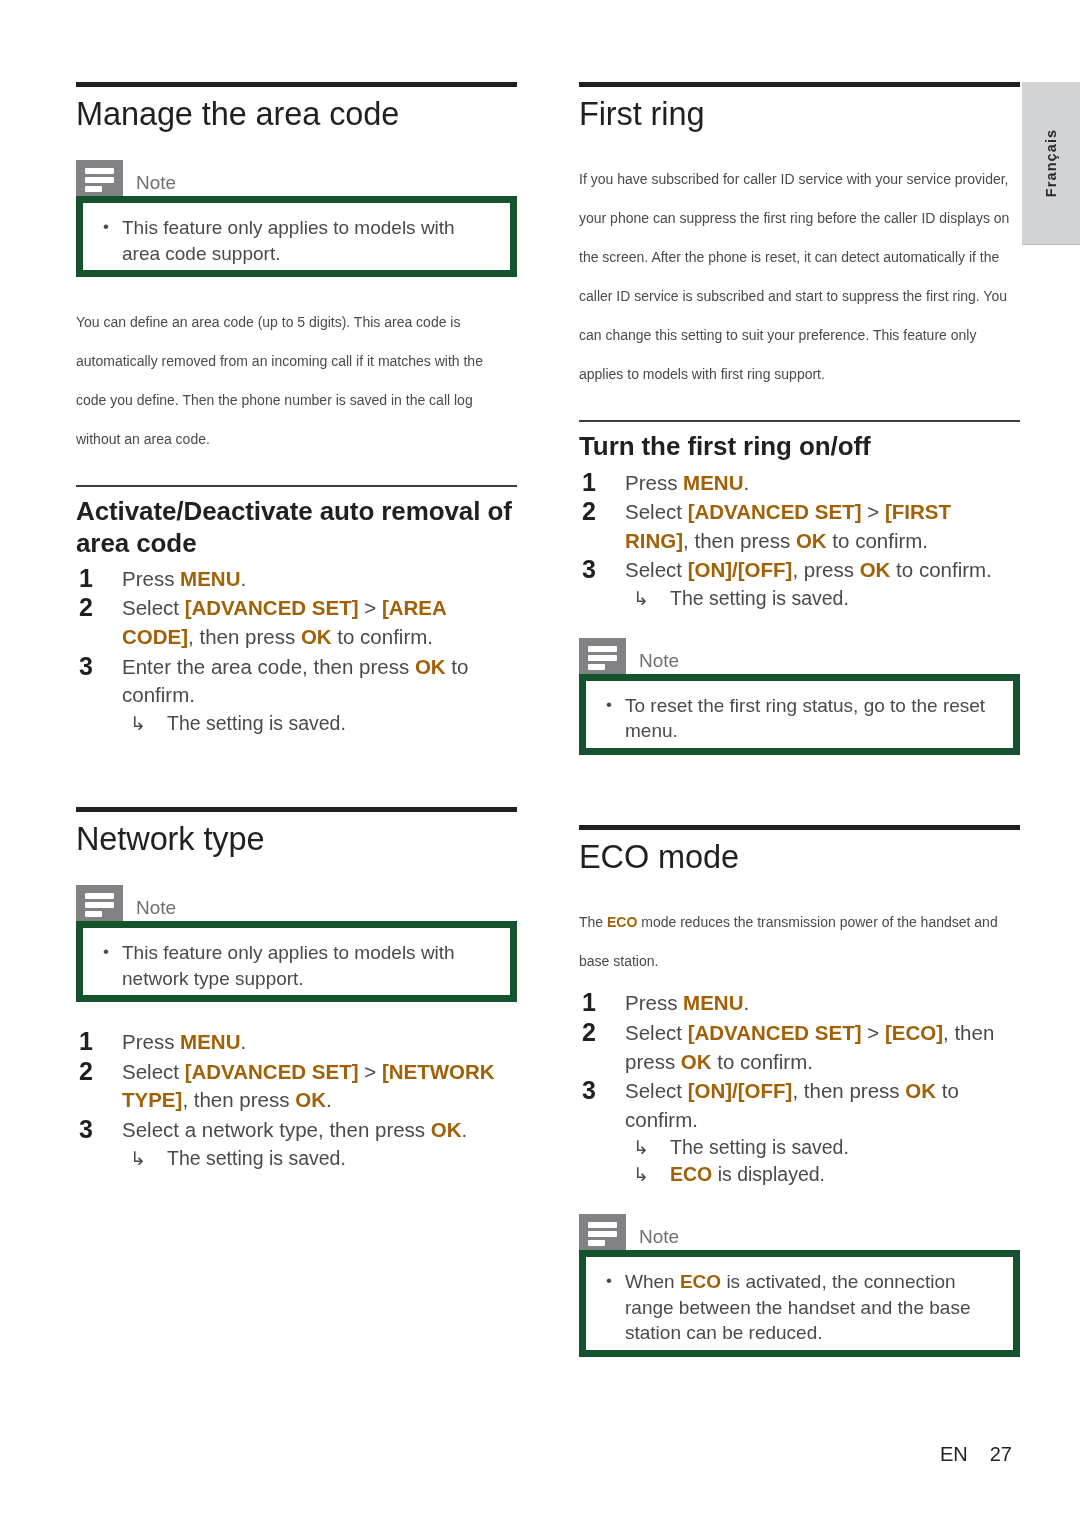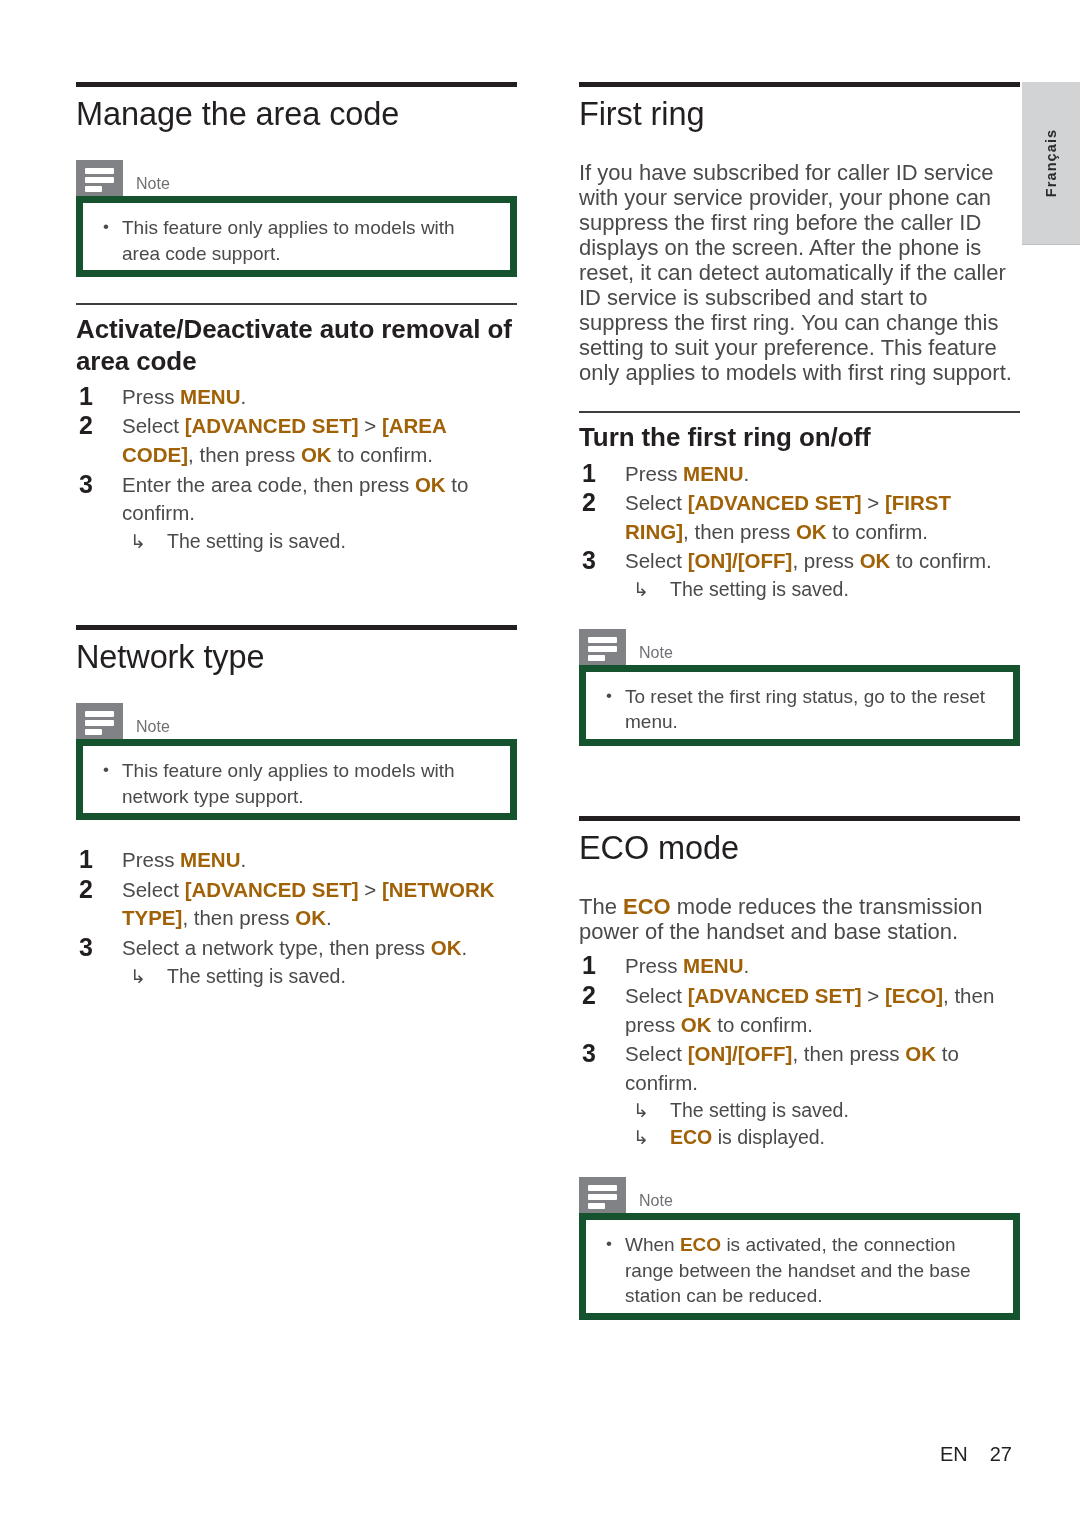--- a/index.html
+++ b/index.html
@@ -82,22 +82,22 @@
     font-size: 26px;
     font-weight: bold;
     line-height: 1.2;
     color: #231f20;
     margin: 0 0 6px 0;
     letter-spacing: -0.1px;
   }
 
   
   p.body {
-    font-size: 22px;
-    line-height: 25px;
+    font-size: 14px;
+    line-height: 39px;
     color: #4a4a4c;
     margin: 0 0 26px 0;
   }
   p.body.tight { margin-bottom: 8px; }
   p.body b, .bold { font-weight: bold; color: #a16207; }
 
   
   .note { margin: 0 0 26px 0; }
   .note-head {
     display: flex;
@@ -116,21 +116,21 @@
     display: block;
     background: #ffffff;
     height: 6px;
     border-radius: 1px;
     left: 9px;
   }
   .note-icon i:nth-child(1) { top: 8px;  width: 29px; }
   .note-icon i:nth-child(2) { top: 17px; width: 29px; }
   .note-icon i:nth-child(3) { top: 26px; width: 17px; }
   .note-label {
-    font-size: 16px;
+    font-size: 19px;
     color: #6e7073;
     padding: 0 0 4px 13px;
     line-height: 1;
   }
   .note-body {
     border: 7px solid #14532d;
     padding: 12px 14px 4px 14px;
   }
   .note-body ul {
     margin: 0;
@@ -232,20 +232,21 @@
               </div>
             <div class="note-label">Note</div>
           </div>
           <div class="note-body">
             <ul>
               <li>This feature only applies to models with area code support.</li>
             </ul>
           </div>
         </div>
 
+        <p class="body">You can define an area code (up to 5 digits). This area code is automatically removed from an incoming call if it matches with the code you define. Then the phone number is saved in the call log without an area code.</p>
 
         <div>
           <div class="rule-thin"></div>
           <h2 class="sub-title">Activate/Deactivate auto removal of area code</h2>
           <ol class="steps">
             <li>
               <span class="num">1</span>
               <span>Press <span class="bold">MENU</span>.</span>
             </li>
             <li>

